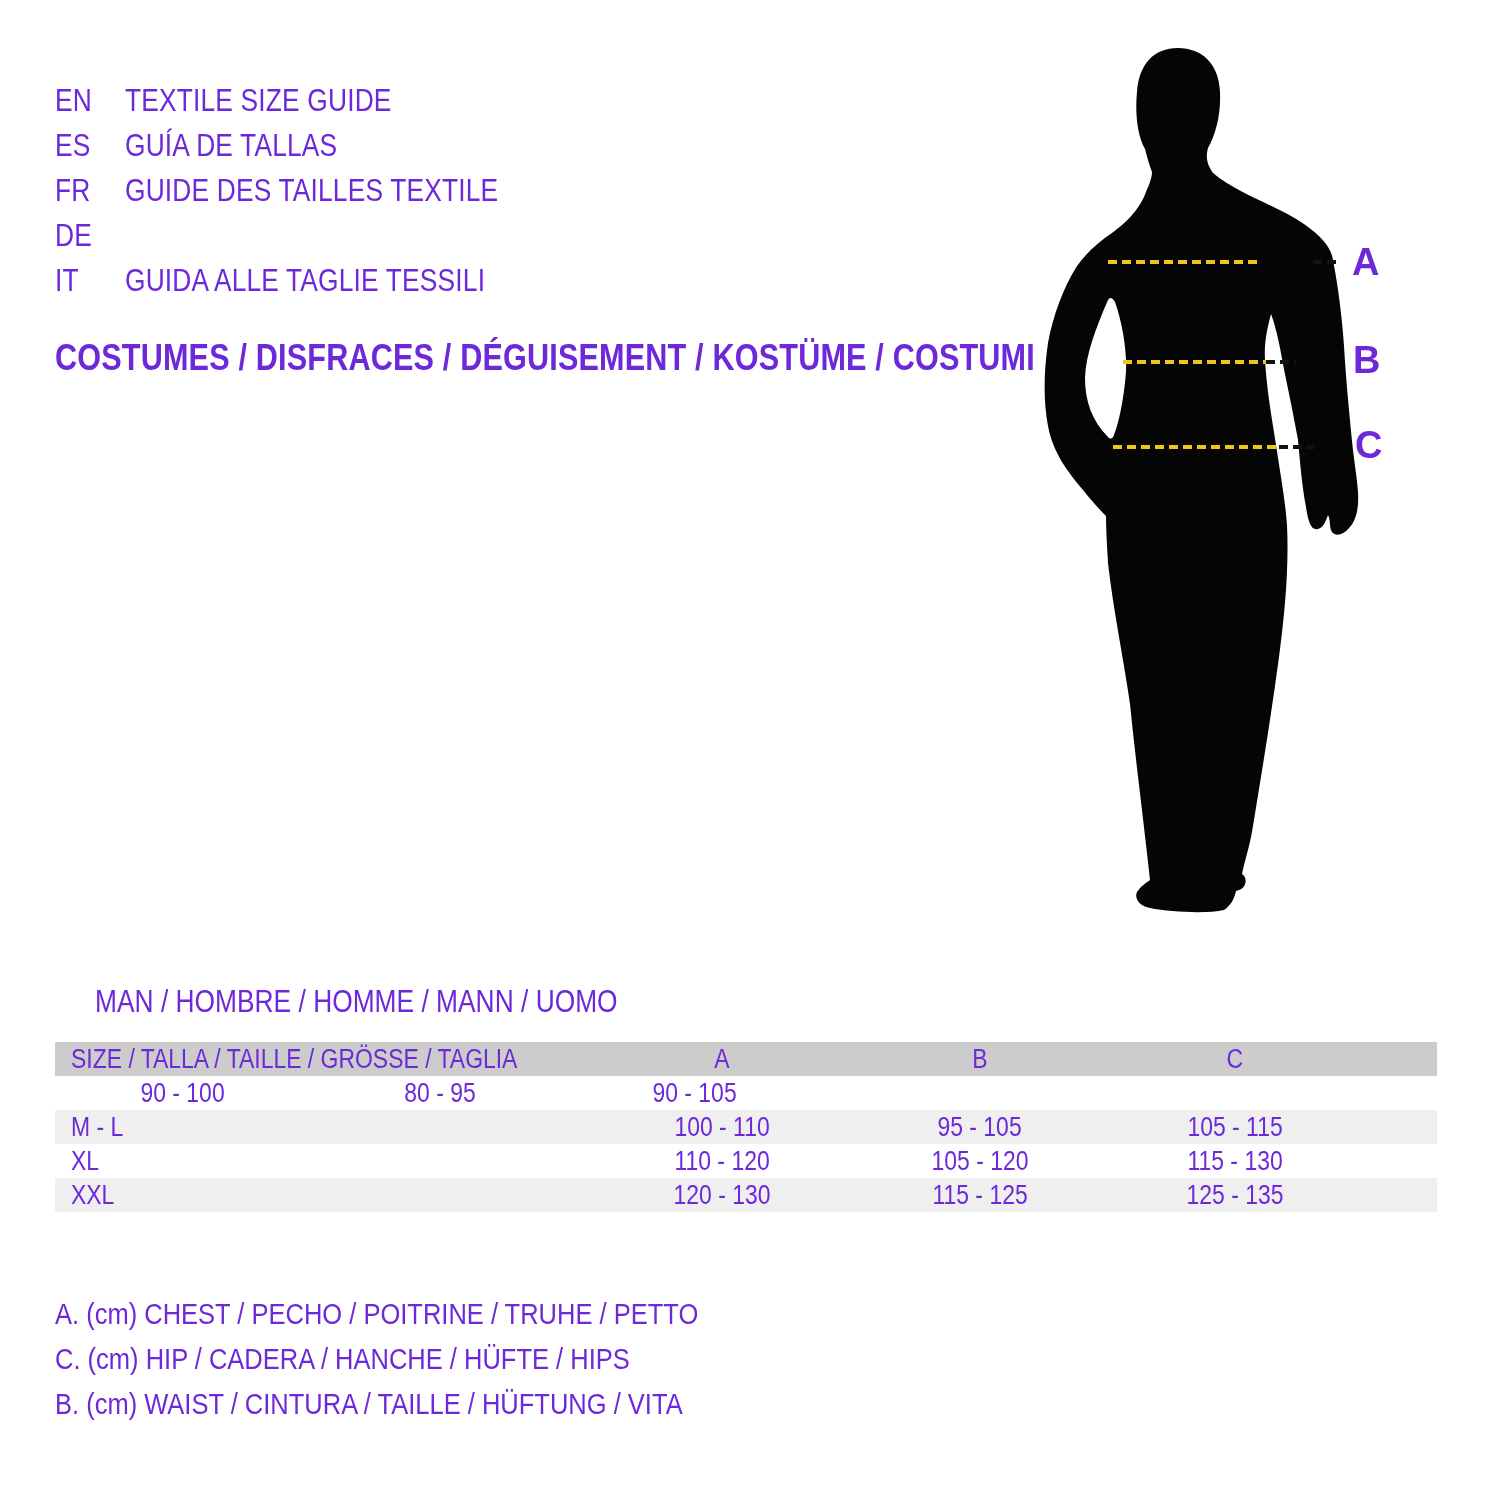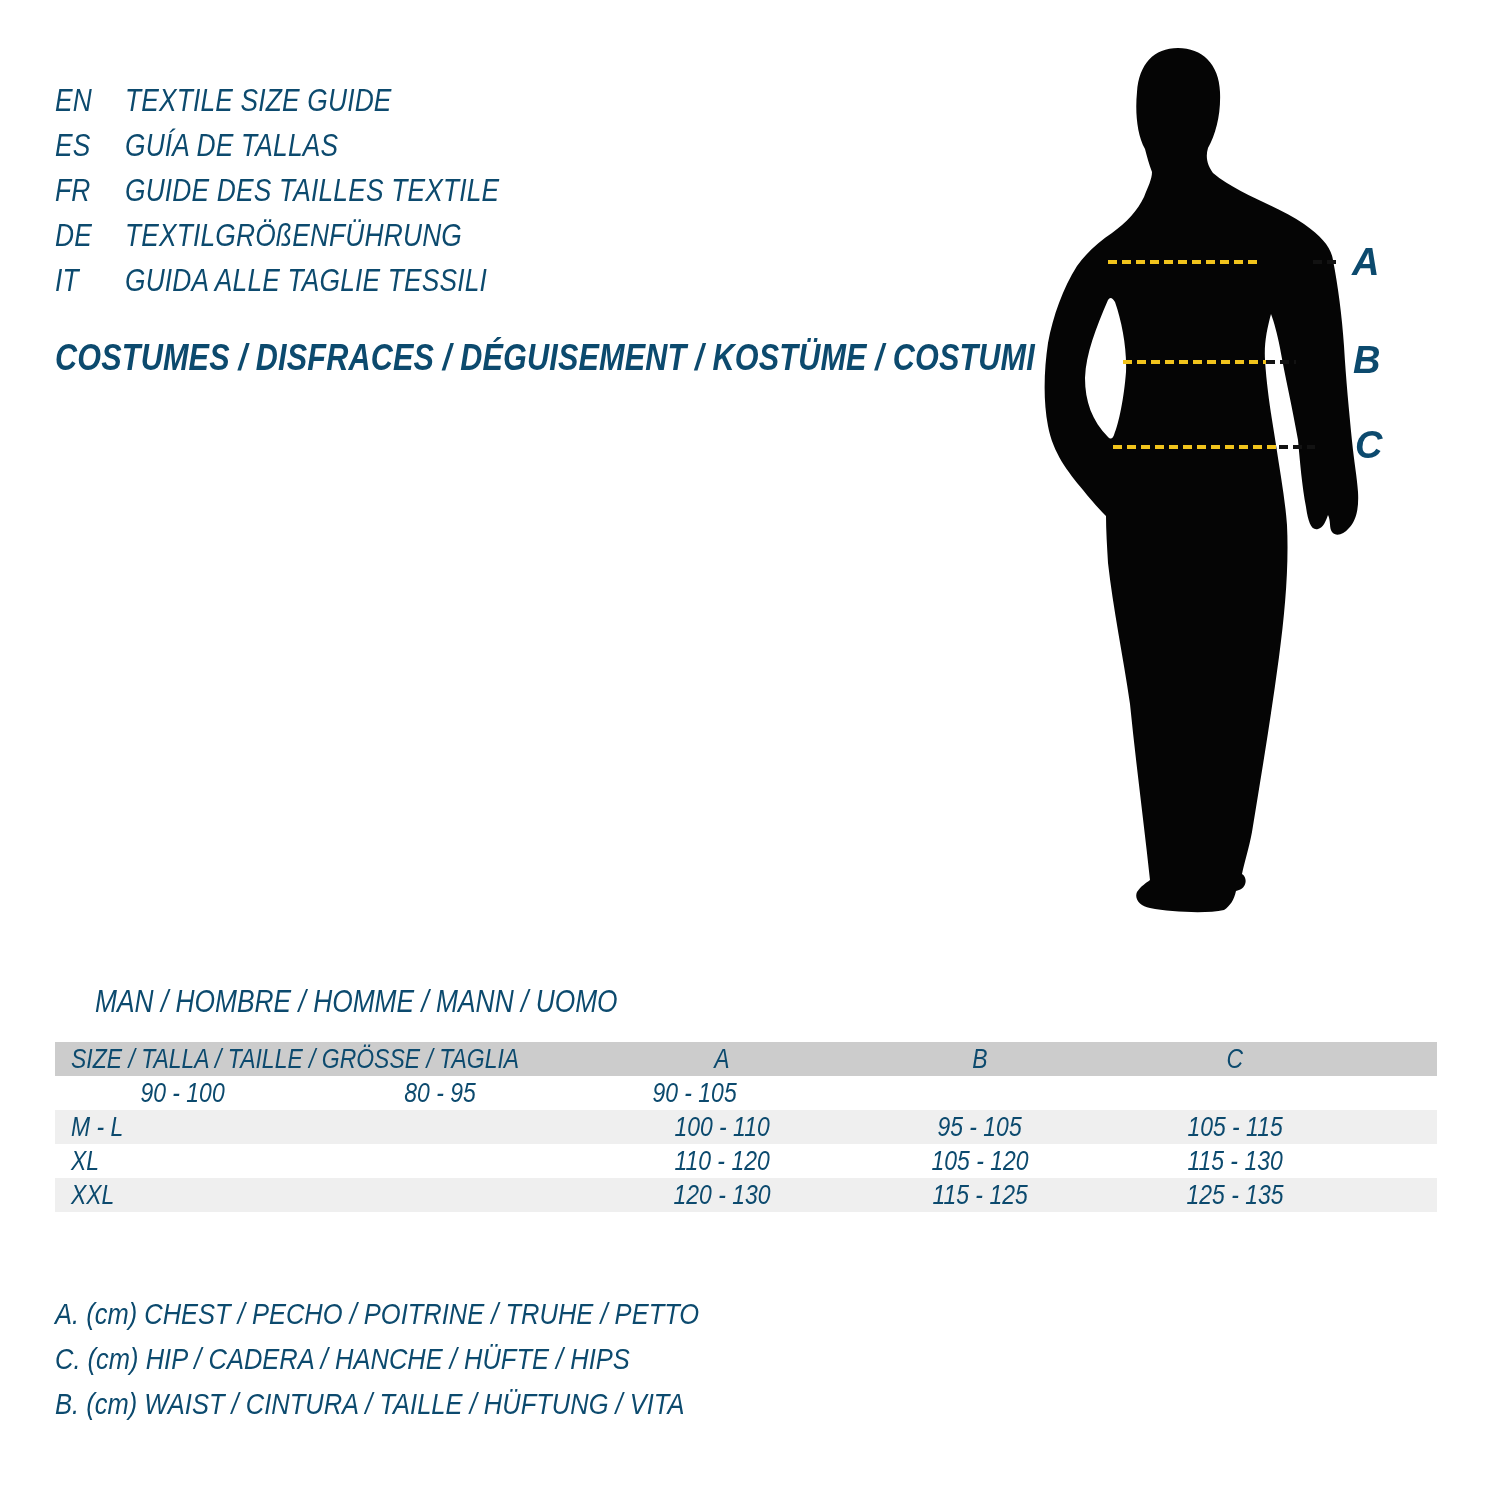--- a/index.html
+++ b/index.html
@@ -1,18 +1,18 @@
 <!DOCTYPE html>
 <html><head>
 <meta charset="utf-8">
 <style>
   html,body{margin:0;padding:0;background:#ffffff;}
   #canvas{
     position:relative;width:1500px;height:1500px;background:#ffffff;overflow:hidden;
-    font-family:"Liberation Sans","DejaVu Sans",sans-serif;color:#0c4a6e;font-style:italic;
+    font-family:"Liberation Sans","DejaVu Sans",sans-serif;color:#6d28d9;
   }
   .cx{display:inline-block;transform:scaleX(.85);transform-origin:0 50%;white-space:nowrap;}
   .cxc{display:inline-block;transform:scaleX(.85);transform-origin:50% 50%;white-space:nowrap;}
 
   
   #lang-block{position:absolute;left:55px;top:78px;}
   .lang-row{display:flex;height:45px;align-items:center;font-size:31px;font-weight:500;letter-spacing:.2px;}
   .lang-code{width:70px;flex:0 0 70px;}
 
   
@@ -65,21 +65,20 @@
     <div class="lang-row">
       <span class="lang-code"><span class="cx">ES</span></span>
       <span><span class="cx">GUÍA DE TALLAS</span></span>
     </div>
     <div class="lang-row">
       <span class="lang-code"><span class="cx">FR</span></span>
       <span><span class="cx">GUIDE DES TAILLES TEXTILE</span></span>
     </div>
     <div class="lang-row">
       <span class="lang-code"><span class="cx">DE</span></span>
-      <span><span class="cx">TEXTILGRÖßENFÜHRUNG</span></span>
     </div>
     <div class="lang-row">
       <span class="lang-code"><span class="cx">IT</span></span>
       <span><span class="cx">GUIDA ALLE TAGLIE TESSILI</span></span>
     </div>
   </div>
 
   <div id="category-line">
     <span class="cx">COSTUMES / DISFRACES / DÉGUISEMENT / KOSTÜME / COSTUMI</span>
   </div>

